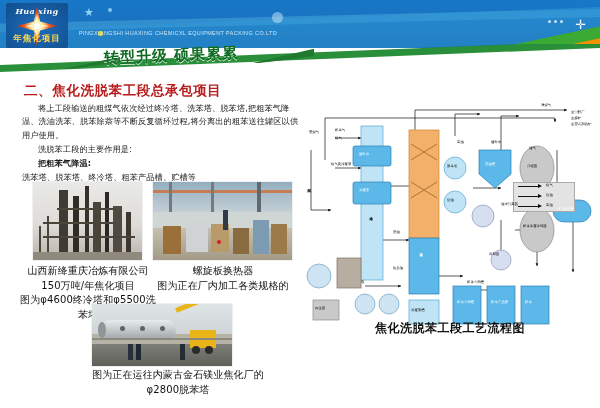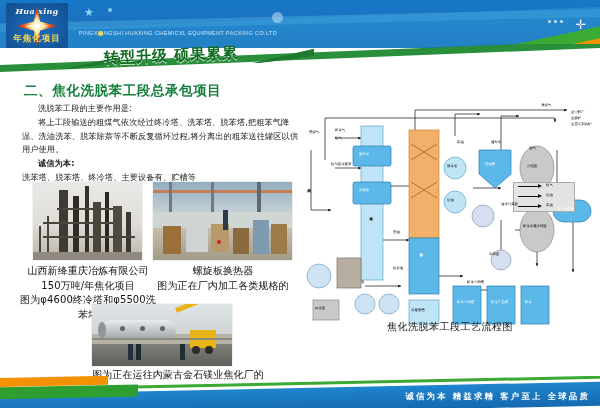--- a/index.html
+++ b/index.html
@@ -119,21 +119,21 @@
     letter-spacing:1px; white-space:nowrap;
     transform:rotate(-2.3deg); transform-origin:left center;
     text-shadow:0 1px 0 rgba(255,255,255,.8);
   }
 
   
   .main { position:absolute; left:0; top:76px; width:600px; height:300px; }
 
   .sec-title {
     position:absolute; left:24px; top:6px;
-    font-size:13.5px; font-weight:bold; color:#15803d; letter-spacing:.6px;
+    font-size:13.5px; font-weight:bold; color:#b91c1c; letter-spacing:.6px;
   }
   .body-text {
     position:absolute; left:22px; top:26px; width:278px;
     font-size:8.2px; line-height:1.62; color:#1a1a1a; letter-spacing:.1px;
   }
   .body-text p { margin:0 0 1px 0; }
   .indent { text-indent:16px; }
   .eq-head { margin-top:3px; text-indent:16px; font-weight:bold; }
   .eq-list { margin-top:1px; }
 
@@ -163,21 +163,21 @@
   #photo3 { left:92px; top:228px; width:140px; height:62px;
     background:linear-gradient(180deg,#d7dde0 0%,#cdd3d6 46%,#8c8d86 62%,#6e6f68 100%); }
 
   
   .diagram {
     position:absolute; left:305px; top:14px; width:290px; height:240px;
     background:#ffffff;
   }
   .dg-cap {
     position:absolute; left:305px; top:244px; width:290px;
-    text-align:center; font-size:10px; font-weight:normal; color:#111; letter-spacing:.5px;
+    text-align:center; font-size:12px; font-weight:bold; color:#111; letter-spacing:.5px;
   }
   .lbl {
     position:absolute; font-size:3.4px; color:#000; line-height:1.25;
     white-space:nowrap; letter-spacing:0;
   }
   .lbl-v {
     position:absolute; font-size:3.4px; color:#000; line-height:1.2;
     writing-mode:vertical-rl; letter-spacing:.3px;
   }
   .lbl-w { color:#ffffff; }
@@ -263,24 +263,24 @@
     <div class="ribbon-left-wedge"></div>
     <div class="ribbon-right-wedge"></div>
   </div>
   <div class="slogan">转型升级  硕果累累</div>
 
   <div class="main">
 
     <div class="sec-title">二、焦化洗脱苯工段总承包项目</div>
 
     <div class="body-text">
+      <p class="indent">将上工段输送的粗煤气依次经过终冷塔、洗苯塔、脱苯塔,把粗苯气降温、洗油洗苯、脱苯除萘等不断反复循环过程,将分离出的粗苯送往罐区以供用户使用。</p>
       <p class="indent">洗脱苯工段的主要作用是:</p>
-      <p class="indent">将上工段输送的粗煤气依次经过终冷塔、洗苯塔、脱苯塔,把粗苯气降温、洗油洗苯、脱苯除萘等不断反复循环过程,将分离出的粗苯送往罐区以供用户使用。</p>
-      <p class="eq-head">诚信为本:</p>
-      <p class="eq-list">洗苯塔、脱苯塔、终冷塔、主要设备有、贮槽等</p>
+      <p class="eq-head">把粗苯气降温:</p>
+      <p class="eq-list">洗苯塔、脱苯塔、终冷塔、粗苯产品槽、贮槽等</p>
     </div>
 
     <div class="photo" id="photo1">
       <div class="p1-tower" style="left:26px;top:8px;width:9px;height:66px;"></div>
       <div class="p1-tower" style="left:40px;top:14px;width:6px;height:60px;background:#2f2b25;"></div>
       <div class="p1-tower" style="left:52px;top:4px;width:4px;height:70px;background:#35302a;"></div>
       <div class="p1-tower" style="left:60px;top:20px;width:8px;height:54px;background:#4a443b;"></div>
       <div class="p1-tower" style="left:72px;top:10px;width:4px;height:64px;background:#2b2722;"></div>
       <div class="p1-tower" style="left:80px;top:24px;width:9px;height:50px;background:#514a40;"></div>
       <div class="p1-tower" style="left:93px;top:30px;width:5px;height:44px;background:#3c3730;"></div>
@@ -461,22 +461,14 @@
       <div class="lbl" style="left:56px;top:190px;">泵</div>
       <div class="lbl" style="left:88px;top:140px;">洗油</div>
       <div class="lbl" style="left:88px;top:176px;">热贫油</div>
       <div class="lbl" style="left:184px;top:162px;">冷却器</div>
       <div class="lbl-v" style="left:2px;top:96px;height:54px;">控制阀</div>
     </div>
     <div class="dg-cap">焦化洗脱苯工段工艺流程图</div>
 
   </div>
 
-  <div class="footer">
-    <div class="ft-green"></div>
-    <div class="ft-white"></div>
-    <div class="ft-blue"></div>
-    <div class="ft-orange"></div>
-    <div class="ft-green-left"></div>
-    <div class="ft-slogan">诚信为本  精益求精  客户至上  全球品质</div>
-  </div>
 
 </div>
 
 </body></html>

